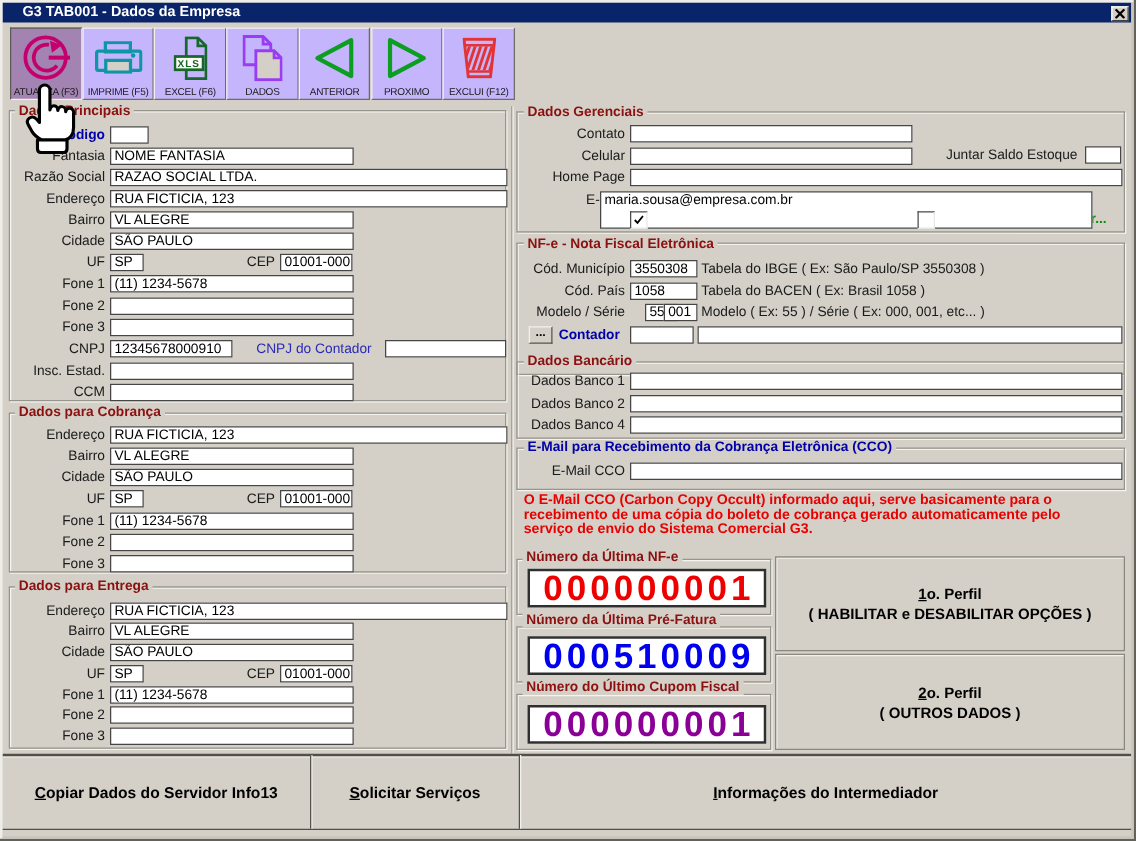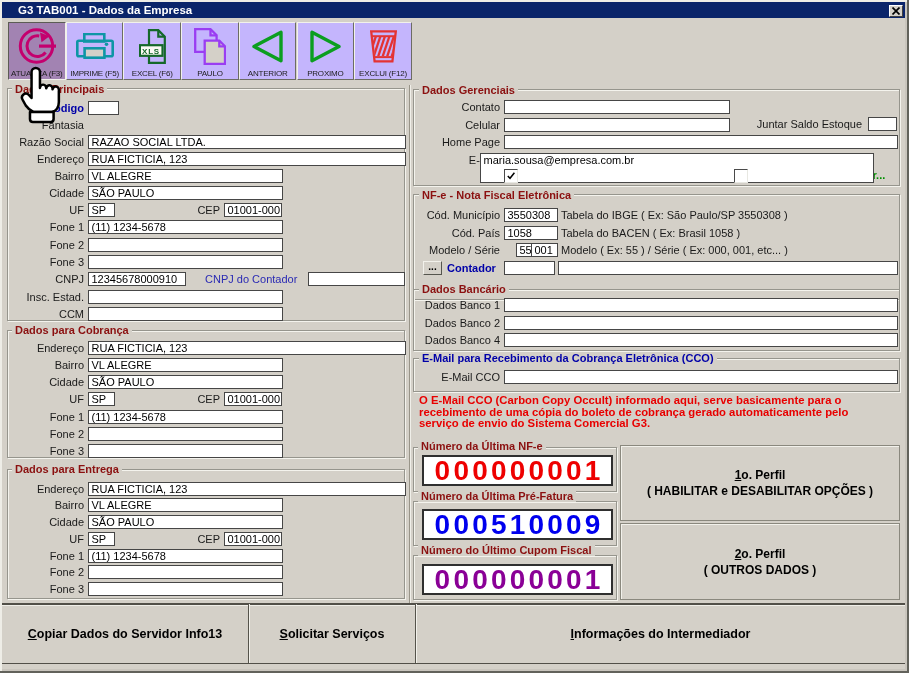--- a/index.html
+++ b/index.html
@@ -91,21 +91,21 @@
       <div class="ticon">
         <svg width="32" height="37" viewBox="0 0 32 37">
 <g fill="none" stroke="#9a3df2" stroke-width="2.3">
 <path d="M1.2,1.2 L16.5,1.2 L22.6,7.3 L22.6,23.8 L1.2,23.8 Z"></path>
 <path d="M16.5,1.2 L16.5,7.3 L22.6,7.3"></path>
 <path d="M10.7,12.6 L25.3,12.6 L31,18.3 L31,35.8 L10.7,35.8 Z" fill="#d4d0c8"></path>
 <path d="M25.3,12.6 L25.3,18.3 L31,18.3"></path>
 </g>
 </svg>
       </div>
-      <div class="tcap">PAULO</div>
+      <div class="tcap">DADOS</div>
     </div>
 <div class="tbtn" style="left:238.8px;top:22px;width:57.7px">
       <div class="ticon">
         <svg width="31" height="33" viewBox="0 0 31 33">
 <path d="M29,2.2 L29,30.8 L2,16.5 Z" fill="none" stroke="#0b9e20" stroke-width="3.4" stroke-linejoin="round"></path>
 </svg>
       </div>
       <div class="tcap">ANTERIOR</div>
     </div>
 <div class="tbtn" style="left:296.5px;top:22px;width:57.7px">
@@ -143,20 +143,21 @@
     </div>
 <div class="grp" style="left:7px;top:88px;width:398px;height:233px"></div>
 <div class="gt" style="left:12px;top:83px">Dados Principais</div>
 <div class="grp" style="left:7px;top:330px;width:398px;height:128px"></div>
 <div class="gt" style="left:12px;top:324px">Dados para Cobrança</div>
 <div class="grp" style="left:7px;top:469px;width:398px;height:130px"></div>
 <div class="gt" style="left:12px;top:463px">Dados para Entrega</div>
 <div class="lb" style="left:-36px;top:101px;width:120px"><span class="bl">Código</span></div>
 <div class="in" style="left:88px;top:101px;width:31px;height:14px;line-height:13px"></div>
 <div class="lb" style="left:-36px;top:118px;width:120px">Fantasia</div>
+<div class="in" style="left:88px;top:118px;width:195px;height:14px;line-height:13px">NOME FANTASIA</div>
 <div class="lb" style="left:-36px;top:135px;width:120px">Razão Social</div>
 <div class="in" style="left:88px;top:135px;width:318px;height:14px;line-height:13px">RAZAO SOCIAL LTDA.</div>
 <div class="lb" style="left:-36px;top:152px;width:120px">Endereço</div>
 <div class="in" style="left:88px;top:152px;width:318px;height:14px;line-height:13px">RUA FICTICIA, 123</div>
 <div class="lb" style="left:-36px;top:169px;width:120px">Bairro</div>
 <div class="in" style="left:88px;top:169px;width:195px;height:14px;line-height:13px">VL ALEGRE</div>
 <div class="lb" style="left:-36px;top:186px;width:120px">Cidade</div>
 <div class="in" style="left:88px;top:186px;width:195px;height:14px;line-height:13px">SÃO PAULO</div>
 <div class="lb" style="left:-36px;top:203px;width:120px">UF</div>
 <div class="in" style="left:88px;top:203px;width:27px;height:14px;line-height:13px">SP</div>

